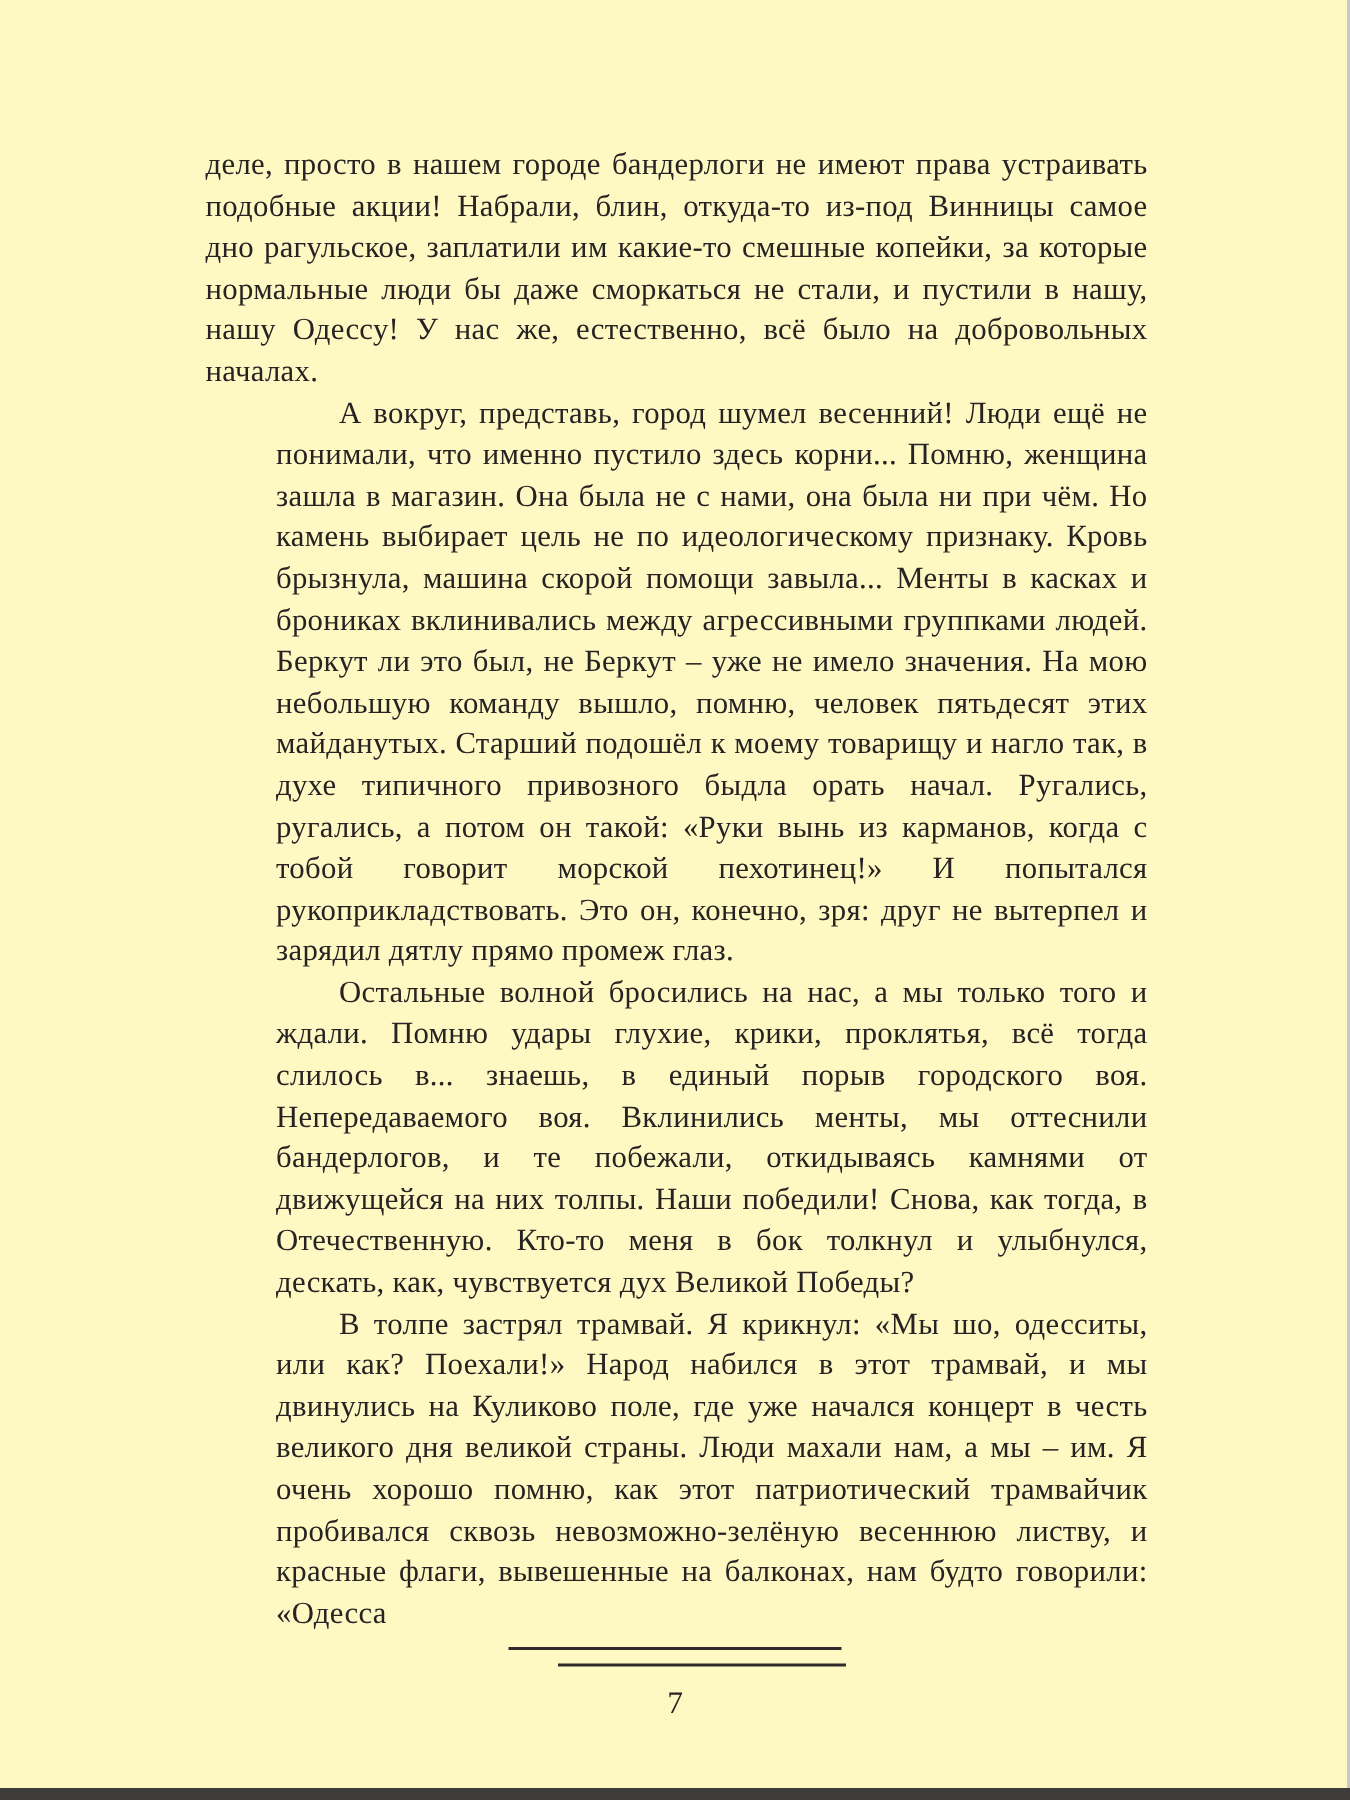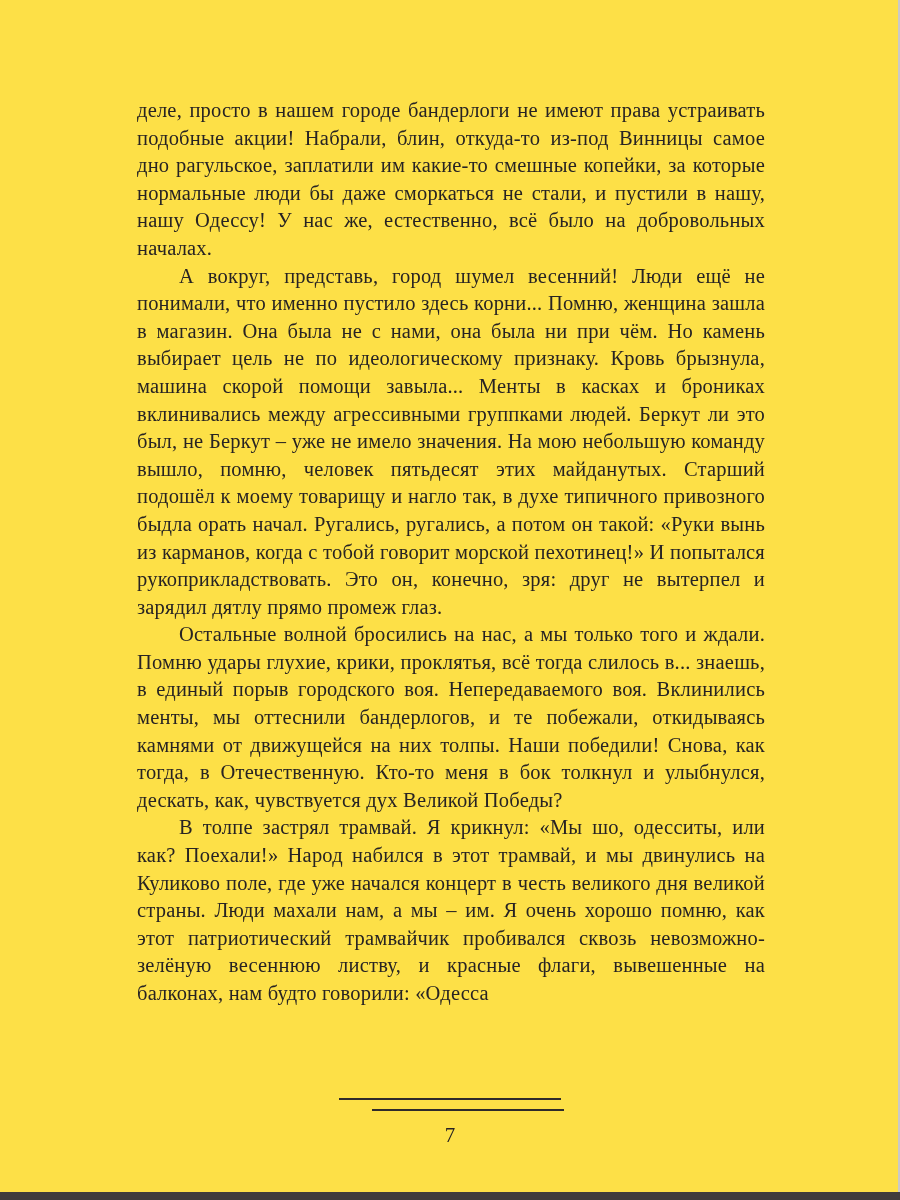--- a/index.html
+++ b/index.html
@@ -5,21 +5,21 @@
   html, body {
     margin: 0;
     padding: 0;
     background: #ffffff;
     font-family: "Liberation Serif", "DejaVu Serif", serif;
   }
   .page {
     position: relative;
     width: 900px;
     height: 1200px;
-    background: #fde047;
+    background: #fef9c3;
     overflow: hidden;
     box-sizing: border-box;
   }
   
   .edge-right {
     position: absolute;
     top: 0;
     right: 0;
     width: 2px;
     height: 100%;
@@ -43,20 +43,21 @@
     line-height: 27.6px;
     text-align: justify;
     letter-spacing: 0.2px;
   }
   .text-block p {
     margin: 0;
     padding: 0;
   }
   .text-block p.indent {
     text-indent: 42px;
+    margin-left: 47px;
   }
   .footer {
     position: absolute;
     left: 0;
     width: 900px;
     top: 1098px;
     text-align: center;
   }
   .rule {
     height: 2px;

